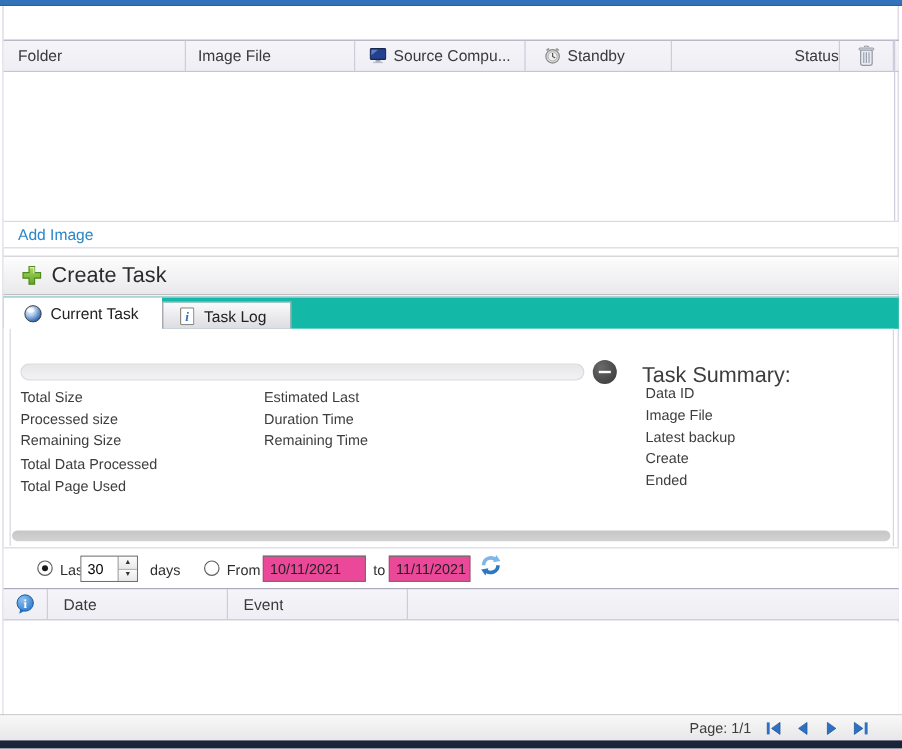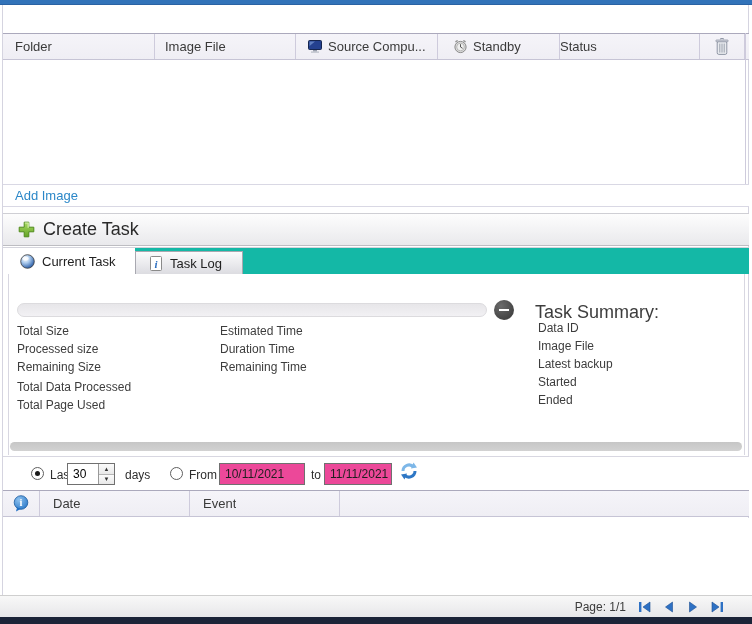--- a/index.html
+++ b/index.html
@@ -137,21 +137,21 @@
         <svg width="15" height="15" viewBox="0 0 15 15">
           <circle cx="7.5" cy="8" r="5.6" fill="#dcdcdc" stroke="#8a8a8a"></circle>
           <circle cx="7.5" cy="8" r="3.8" fill="#efefef" stroke="#a5a5a5" stroke-width="0.7"></circle>
           <path d="M7.5 5.2 L7.5 8 L9.6 9.3" stroke="#555" stroke-width="1" fill="none"></path>
           <rect x="2" y="1.4" width="3" height="1.6" rx="0.8" transform="rotate(-35 3.5 2.2)" fill="#9a9a9a"></rect>
           <rect x="10" y="1.4" width="3" height="1.6" rx="0.8" transform="rotate(35 11.5 2.2)" fill="#9a9a9a"></rect>
         </svg>
       </span>
       <span class="txt" style="margin-left:5px;">Standby</span>
     </div>
-    <div class="hdr-cell" style="left:557px;width:140px;justify-content:flex-start;">
+    <div class="hdr-cell" style="left:557px;width:140px;justify-content:flex-end;">
       <span class="txt">Status</span>
     </div>
     <div class="hdr-cell" style="left:697px;width:45px;justify-content:center;">
       <span class="icon">
         <svg width="16" height="18" viewBox="0 0 16 18">
           <rect x="3.2" y="3.4" width="9.6" height="13" rx="1.6" fill="#e9ebef" stroke="#8f96a4"></rect>
           <rect x="1.8" y="2" width="12.4" height="1.8" rx="0.9" fill="#d4d7de" stroke="#8f96a4" stroke-width="0.8"></rect>
           <path d="M6 1 Q8 -0.4 10 1" stroke="#8f96a4" fill="none"></path>
           <line x1="5.8" y1="5.6" x2="5.8" y2="14.6" stroke="#9aa1ad"></line>
           <line x1="8" y1="5.6" x2="8" y2="14.6" stroke="#9aa1ad"></line>
@@ -218,29 +218,29 @@
   <div class="minus-btn">
       <i></i>
     </div>
 
   <div class="stat" style="left:17px;top:324px;">Total Size</div>
   <div class="stat" style="left:17px;top:342px;">Processed size</div>
   <div class="stat" style="left:17px;top:360px;">Remaining Size</div>
   <div class="stat" style="left:17px;top:380px;">Total Data Processed</div>
   <div class="stat" style="left:17px;top:398px;">Total Page Used</div>
 
-  <div class="stat" style="left:220px;top:324px;">Estimated Time</div>
+  <div class="stat" style="left:220px;top:324px;">Estimated Last</div>
   <div class="stat" style="left:220px;top:342px;">Duration Time</div>
   <div class="stat" style="left:220px;top:360px;">Remaining Time</div>
 
   <div class="sum-title">Task Summary:</div>
   <div class="stat" style="left:538px;top:321px;">Data ID</div>
   <div class="stat" style="left:538px;top:339px;">Image File</div>
   <div class="stat" style="left:538px;top:357px;">Latest backup</div>
-  <div class="stat" style="left:538px;top:375px;">Started</div>
+  <div class="stat" style="left:538px;top:375px;">Create</div>
   <div class="stat" style="left:538px;top:393px;">Ended</div>
 
   <div class="overall-bar"></div>
 
   <div class="filter-row">
     <div class="radio sel" style="left:28px;top:10px;"></div>
     <div class="flabel" style="left:47px;top:11px;">Last</div>
     <div class="spin-wrap">
       <input type="text" value="30" style="">
       <div class="spinner">

